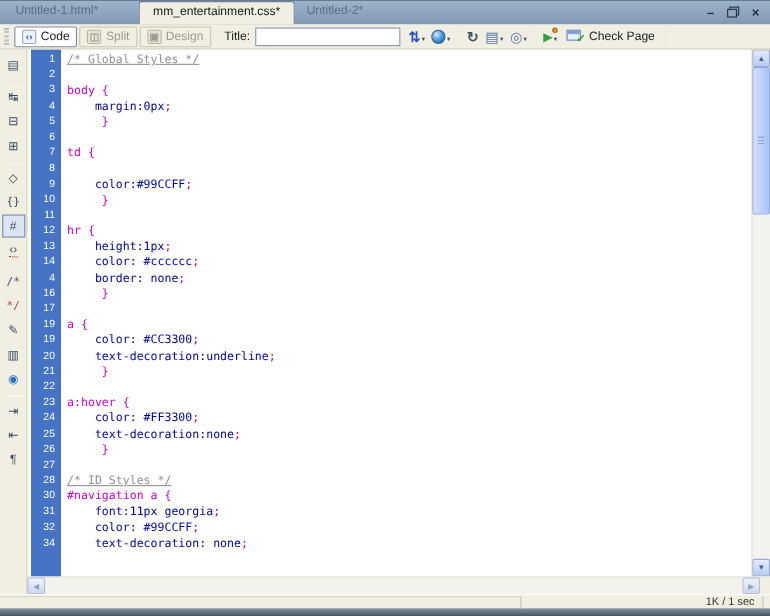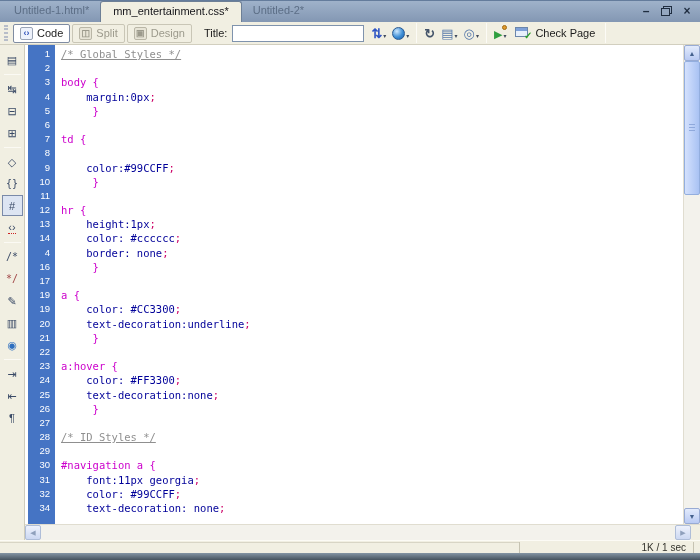--- a/index.html
+++ b/index.html
@@ -5,21 +5,21 @@
   * { box-sizing: border-box; margin: 0; padding: 0; }
   html,body { width:700px; height:560px; overflow:hidden; }
   body { font-family:"Liberation Sans", sans-serif; }
   .window { width:700px; height:560px; position:relative; background:#f1efe2; overflow:hidden; }
 
   
   .tabbar { height:22px; background:linear-gradient(#9fb2ca,#8397b3); border-top:1px solid #647c9c;
             display:flex; padding-left:3px; position:relative; }
   .tab { font-size:11px; color:#5c6e86; padding:3px 11px 4px; cursor:default; white-space:nowrap; }
   .tab.active { background:#f1efe2; color:#15151a; border:1px solid #6d7f96; border-bottom:none;
-                border-radius:3px 3px 0 0; padding:3px 12px 4px; }
+                border-radius:3px 3px 0 0; padding:3px 12px 4px;margin-left:26px; }
   .win-controls { position:absolute; right:7px; top:2px; display:flex; gap:9px; align-items:center; height:16px; }
   .wc { color:#1f2d40; font-size:12px; font-weight:bold; line-height:14px; width:12px; text-align:center; cursor:default; }
   .wc-restore { position:relative; width:11px; height:10px; }
   .wc-restore::before { content:""; position:absolute; right:0; top:0; width:7px; height:6px; border:1px solid #1f2d40; }
   .wc-restore::after  { content:""; position:absolute; left:0; bottom:0; width:7px; height:6px; border:1px solid #1f2d40; background:#94a7c0; }
 
   
   .toolbar { height:23px; background:#f1efe2; border-bottom:1px solid #d2cfbf; display:flex; align-items:center; padding:0 2px; }
   .grip { width:4px; height:16px; margin:0 5px 0 2px; border-left:2px dotted #b7bdc9; border-right:2px dotted #b7bdc9; }
   .tb-btn { display:inline-flex; align-items:center; gap:4px; height:19px; padding:0 6px; font-size:11px; color:#1c1c1c;
@@ -88,21 +88,21 @@
                     background:repeating-linear-gradient(180deg,#8fa9dc 0 1px,transparent 1px 3px); }
   .hscroll { height:16px; display:flex; background:#f3f2ec; border-top:1px solid #e0ddd0; }
   .h-btn { width:16px; height:100%; background:linear-gradient(#eef2fc,#ccd8f2); border:1px solid #aebdd8; border-radius:2px;
            color:#8fa0bc; font-size:7px; display:flex; align-items:center; justify-content:center; cursor:default; }
   .h-track { flex:1; }
   .h-corner { width:9px; background:#f1efe2; }
 
   
   .statusbar { height:13px; background:#f1efe2; border-top:1px solid #fcfbf5; display:flex; }
   .sb-left { flex:1; border-top:1px solid #d8d5c5; margin-top:1px; }
-  .sb-right { width:175px; border-left:1px solid #c6c3b2; border-right:1px solid #c6c3b2; margin:1px 6px 0 0;
+  .sb-right { width:221px; border-left:1px solid #c6c3b2; border-right:1px solid #c6c3b2; margin:1px 6px 0 0;
               font-size:10px; color:#33332c; text-align:right; padding-right:7px; line-height:11px; }
   .bottom-strip { height:7px; background:linear-gradient(#8495a4,#46535f); }
 </style>
 </head>
 <body>
 
 <div class="window">
 
   <div class="tabbar">
     <div class="tab">
@@ -337,24 +337,20 @@
                 <span class="ln">26</span>
                 <span class="lt"><span class="tk-sel">     }</span></span>
               </div>
               <div class="code-line">
                 <span class="ln">27</span>
                 <span class="lt"></span>
               </div>
               <div class="code-line">
                 <span class="ln">28</span>
                 <span class="lt"><span class="tk-cm">/* ID Styles */</span></span>
-              </div>
-              <div class="code-line">
-                <span class="ln">29</span>
-                <span class="lt"></span>
               </div>
               <div class="code-line">
                 <span class="ln">30</span>
                 <span class="lt"><span class="tk-sel">#navigation a {</span></span>
               </div>
               <div class="code-line">
                 <span class="ln">31</span>
                 <span class="lt"><span class="tk-code">    font:11px georgia</span><span class="tk-semi">;</span></span>
               </div>
               <div class="code-line">

